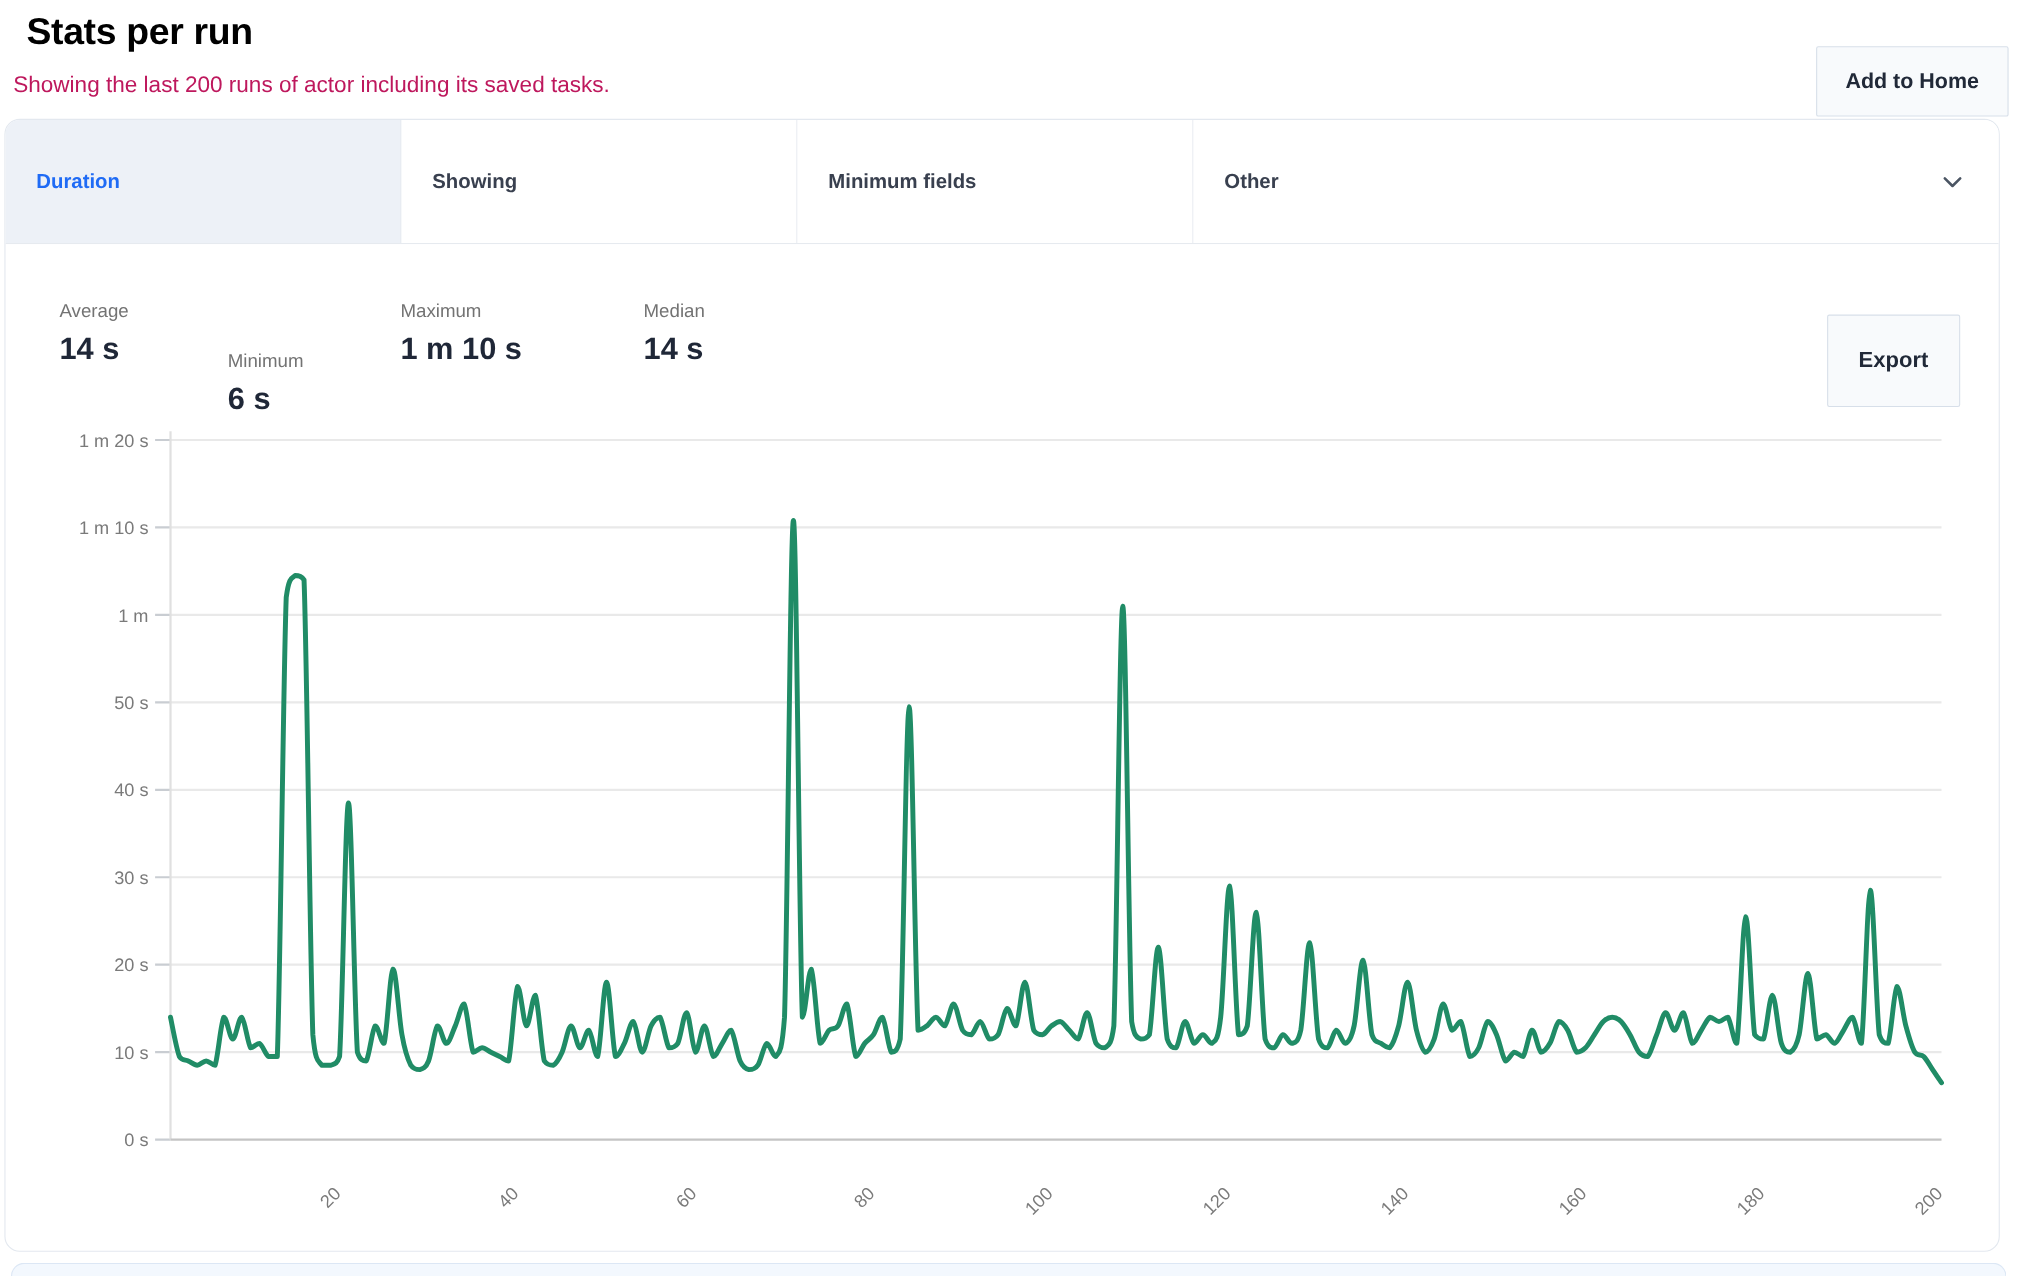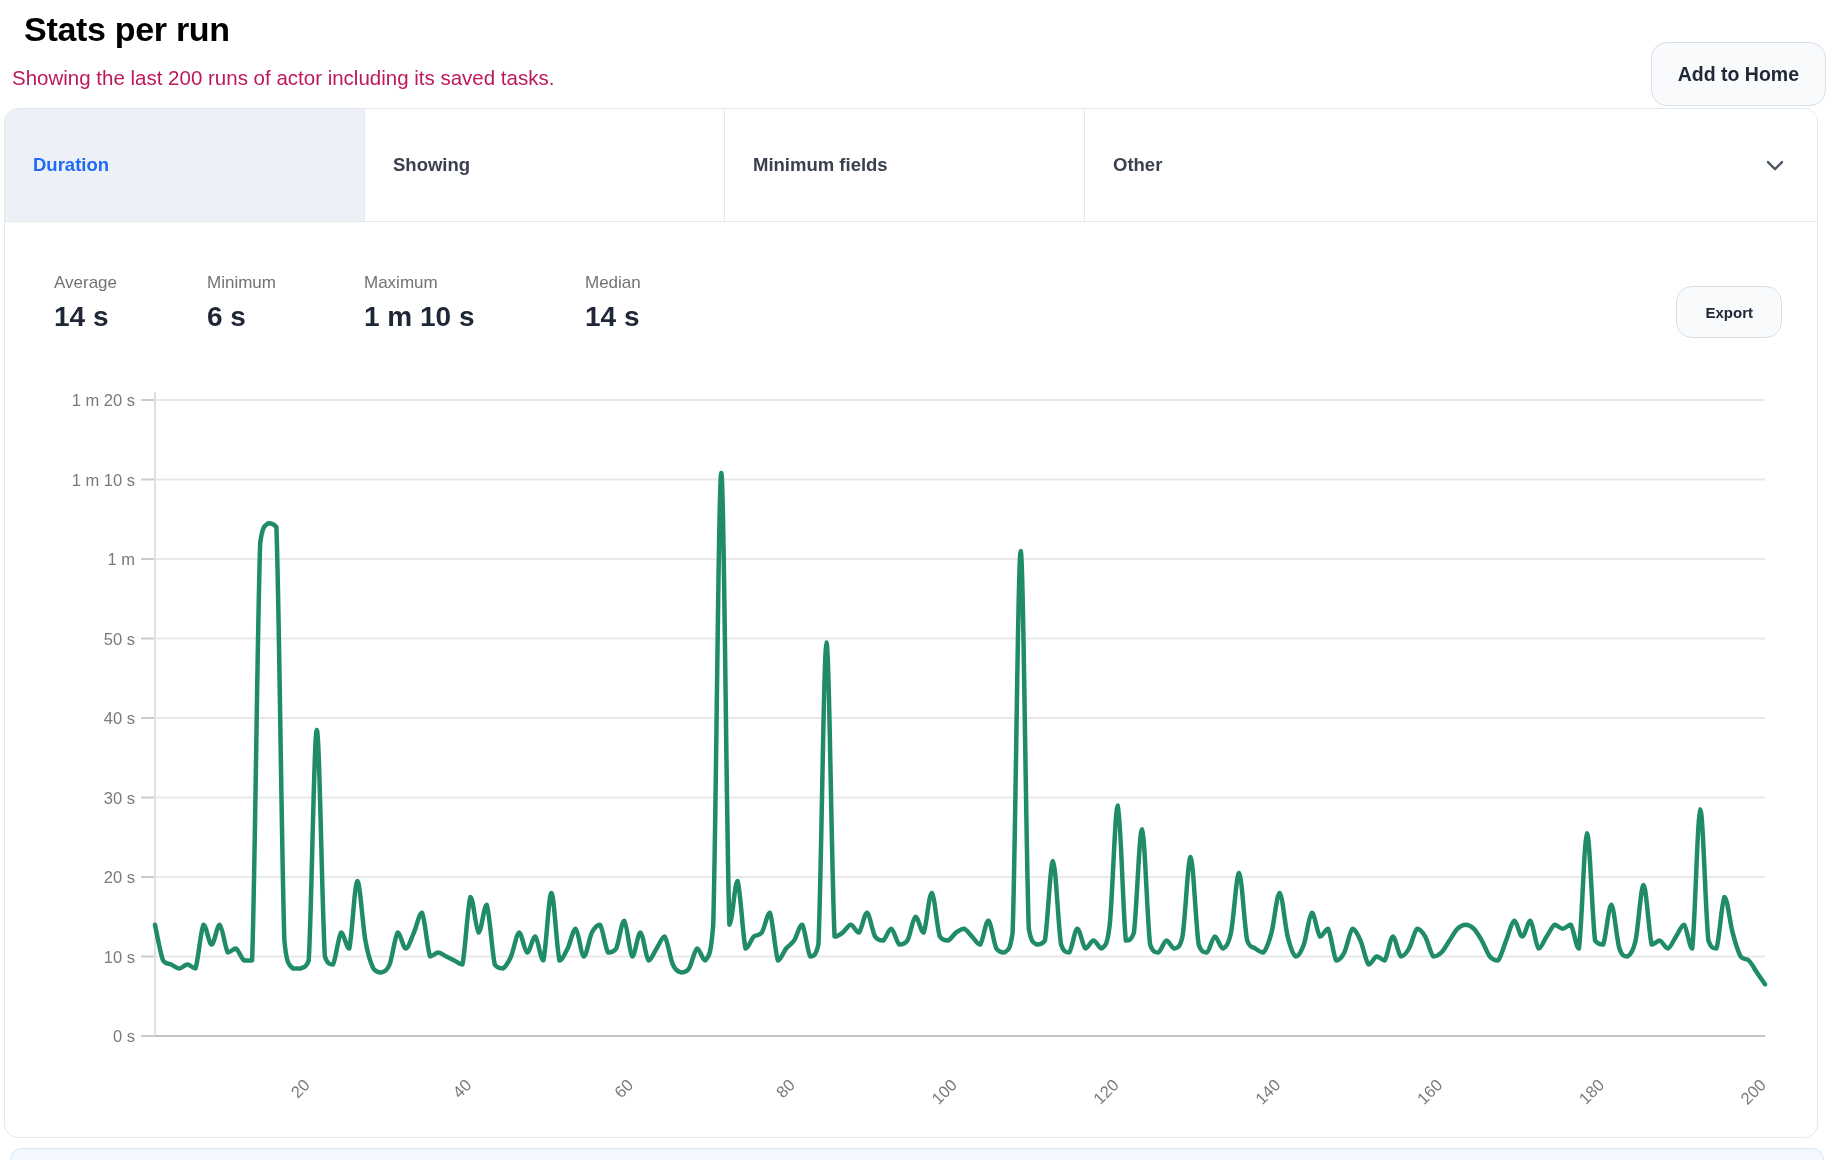--- a/index.html
+++ b/index.html
@@ -5,21 +5,21 @@
   * { box-sizing: border-box; margin: 0; padding: 0; }
   html,body { width: 1834px; height: 1160px; background: #ffffff; overflow: hidden;
     font-family: "Liberation Sans", sans-serif; color: #1f2737; }
   .page { position: relative; width: 1834px; height: 1160px; }
 
   
   .page-title { position: absolute; left: 24px; top: 10px; font-size: 34px; font-weight: 700;
     color: #000000; letter-spacing: -0.3px; }
   .page-subtitle { position: absolute; left: 12px; top: 66px; font-size: 20.5px; color: #be185d; }
   .btn { font-family: "Liberation Sans", sans-serif; font-weight: 700; color: #212938;
-    background: #f8fafc; border: 1.5px solid #d7dfe9; border-radius: 16px; cursor: pointer; }
+    background: #f8fafc; border: 1.5px solid #d7dfe9; border-radius: 2px; cursor: pointer; }
   .add-home-btn { position: absolute; top: 42px; right: 8px; height: 64px; padding: 0 26px;
     font-size: 19.5px; }
 
   
   .card { position: absolute; left: 4px; top: 108px; width: 1814px; height: 1030px;
     border: 1.5px solid #e3e8ef; border-radius: 14px; background: #fff; }
 
   
   .tab-row { display: flex; height: 113px; border-bottom: 1.5px solid #e4e8ee;
     border-radius: 13px 13px 0 0; overflow: hidden; }
@@ -27,26 +27,26 @@
     font-size: 18.5px; font-weight: 700; color: #39404f; background: #fff;
     border-right: 1.5px solid #e4e8ee; cursor: pointer; }
   .tab:last-child { flex: 1; border-right: none; padding-right: 28px; }
   .tab.active { background: var(--active-tab-bg, #edf1f7); color: var(--accent, #1f6bf5); }
   .chevron { margin-left: auto; width: 28px; height: 28px; flex: 0 0 auto; }
 
   
   .stats { position: absolute; left: 49px; top: 164px; display: flex; }
   .stat { display: flex; flex-direction: column; }
   .stat:nth-child(1) { width: 153px; }
-  .stat:nth-child(2) { width: 157px; }
+  .stat:nth-child(2) { width: 157px; margin-top: 46px; }
   .stat:nth-child(3) { width: 221px; }
   .stat-label { font-size: 17px; color: #737373; }
   .stat-value { margin-top: 8px; font-size: 28px; font-weight: 700; color: #1f2737; }
-  .export-btn { position: absolute; top: 177px; right: 35px; height: 52px; padding: 0 28px;
-    font-size: 15px; }
+  .export-btn { position: absolute; top: 177px; right: 35px; height: 84px; padding: 0 28px;
+    font-size: 20px; }
 
   
   .chart-svg { position: absolute; left: 0; top: 245px; }
 
   
   .next-section-edge { position: absolute; left: 10px; top: 1148px; width: 1814px; height: 20px;
     background: #f3f8fe; border: 1.5px solid #dce7f5; border-bottom: none;
     border-radius: 12px 12px 0 0; }
 </style>
 </head>

